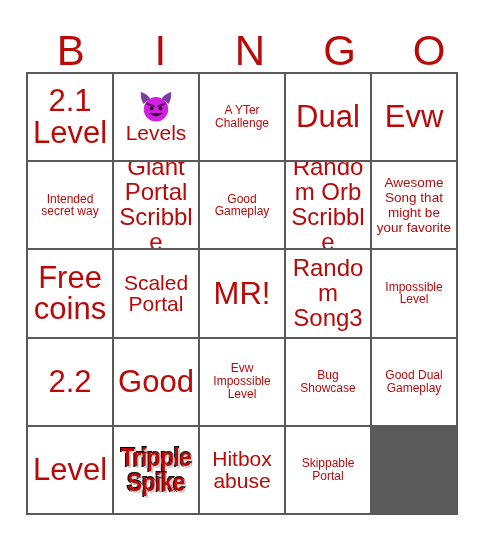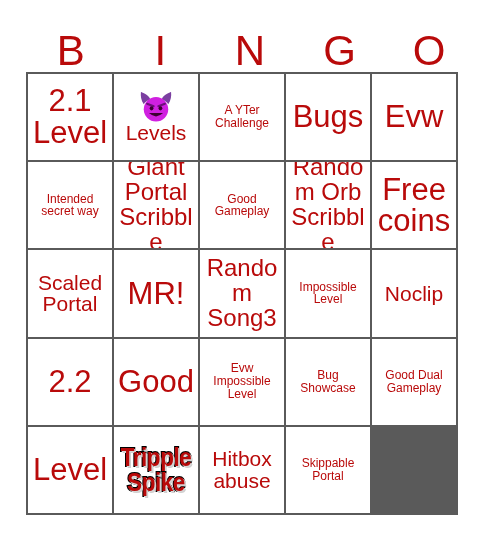--- a/index.html
+++ b/index.html
@@ -159,55 +159,55 @@
             <ellipse cx="22.7" cy="18.4" rx="2" ry="2.3" fill="#3b0030"></ellipse>
             <path d="M10.5 23.5 Q18 30.5 25.5 23.5 Z" fill="#3b0030"></path>
           </svg>
         </span>
         <div class="cell-text">Levels</div>
       </div>
       <div class="cell s-sm">
         <div class="cell-text">A YTer Challenge</div>
       </div>
       <div class="cell s-xxl">
-        <div class="cell-text">Bugs</div>
+        <div class="cell-text">Dual</div>
       </div>
       <div class="cell s-xxl">
         <div class="cell-text">Evw</div>
       </div>
       <div class="cell s-md">
         <div class="cell-text">Intended secret way</div>
       </div>
       <div class="cell s-lg">
         <div class="cell-text">Giant Portal Scribble</div>
       </div>
       <div class="cell s-md">
         <div class="cell-text">Good Gameplay</div>
       </div>
       <div class="cell s-lg">
         <div class="cell-text">Random Orb Scribble</div>
       </div>
+      <div class="cell s-xs">
+        <div class="cell-text">Awesome Song that might be your favorite</div>
+      </div>
       <div class="cell s-xxl">
         <div class="cell-text">Free coins</div>
       </div>
       <div class="cell s-xl">
         <div class="cell-text">Scaled Portal</div>
       </div>
       <div class="cell s-xxl">
         <div class="cell-text">MR!</div>
       </div>
       <div class="cell s-lg">
         <div class="cell-text">Random Song3</div>
       </div>
       <div class="cell s-md">
         <div class="cell-text">Impossible Level</div>
       </div>
-      <div class="cell s-xl">
-        <div class="cell-text">Noclip</div>
-      </div>
       <div class="cell s-xxl">
         <div class="cell-text">2.2</div>
       </div>
       <div class="cell s-xxl">
         <div class="cell-text">Good</div>
       </div>
       <div class="cell s-sm">
         <div class="cell-text">Evw Impossible Level</div>
       </div>
       <div class="cell s-md">

